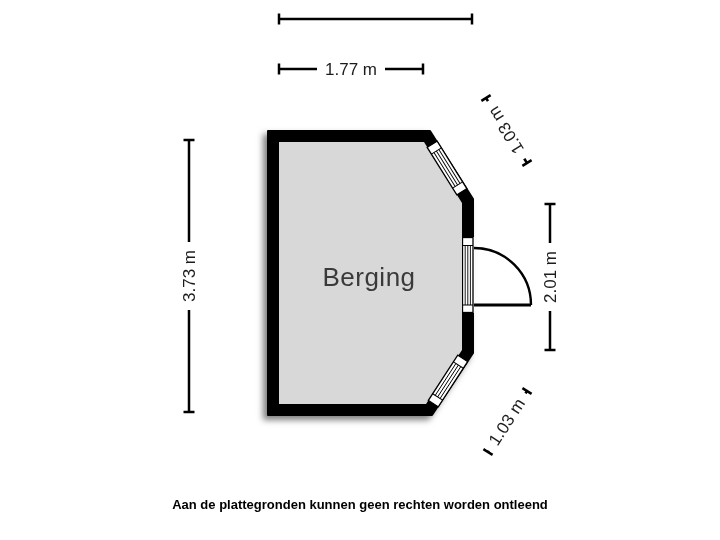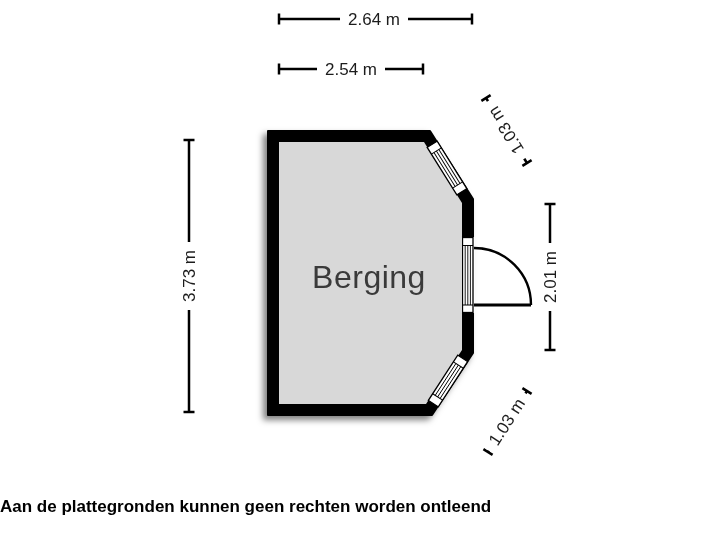--- a/index.html
+++ b/index.html
@@ -20,28 +20,28 @@
     white-space:nowrap;
     transform-origin:center center;
   }
   .rot-90 {transform:translate(-50%,-50%) rotate(-90deg);}
   .rot-0  {transform:translate(-50%,-50%);}
   .rot-m122{transform:translate(-50%,-50%) rotate(-122deg);}
   .rot-m57{transform:translate(-50%,-50%) rotate(-57deg);}
   .room-label{
     position:absolute;
     transform:translate(-50%,-50%);
-    font-size:32px;
+    font-size:26px;
     color:#3a3a3a;
     letter-spacing:0.5px;
     white-space:nowrap;
   }
   .footer{
-    position:absolute;left:0;width:720px;
-    color:#000000;font-size:17px;font-weight:bold;white-space:nowrap;
+    position:absolute;left:0;width:720px;text-align:center;
+    color:#000000;font-size:13px;font-weight:bold;white-space:nowrap;
   }
   .footer-line1{top:497px;}
   .footer-line2{top:513px;}
 </style>
 </head>
 <body>
 
 <div class="stage">
 
   <svg class="plan-svg" width="720" height="540" viewBox="0 0 720 540">
@@ -122,23 +122,22 @@
     <g transform="translate(448,381) rotate(123)" stroke="#000000">
       <rect x="-27" y="-5.9" width="54" height="11.8" fill="#ffffff" stroke-width="1.3"></rect>
       <line x1="-19" y1="-5.9" x2="-19" y2="5.9" stroke-width="1"></line>
       <line x1="19" y1="-5.9" x2="19" y2="5.9" stroke-width="1"></line>
       <line x1="-19" y1="-2.9" x2="19" y2="-2.9" stroke-width="0.9"></line>
       <line x1="-19" y1="0" x2="19" y2="0" stroke-width="0.9"></line>
       <line x1="-19" y1="2.9" x2="19" y2="2.9" stroke-width="0.9"></line>
     </g>
   </svg>
 
-  <div class="dim-label rot-0" style="left:374px;top:19px;">2.64 m</div>
 
-  <div class="dim-label rot-0" style="left:351px;top:69px;">2.54 m</div>
+  <div class="dim-label rot-0" style="left:351px;top:69px;">1.77 m</div>
 
   <div class="dim-label rot-90" style="left:189px;top:276px;">3.73 m</div>
 
   <div class="dim-label rot-90" style="left:550px;top:277px;">2.01 m</div>
 
   <div class="dim-label rot-m122" style="left:506px;top:130px;">1.03 m</div>
 
   <div class="dim-label rot-m57" style="left:507px;top:422px;">1.03 m</div>
 
   <div class="room-label" style="left:369px;top:277px;">Berging</div>

